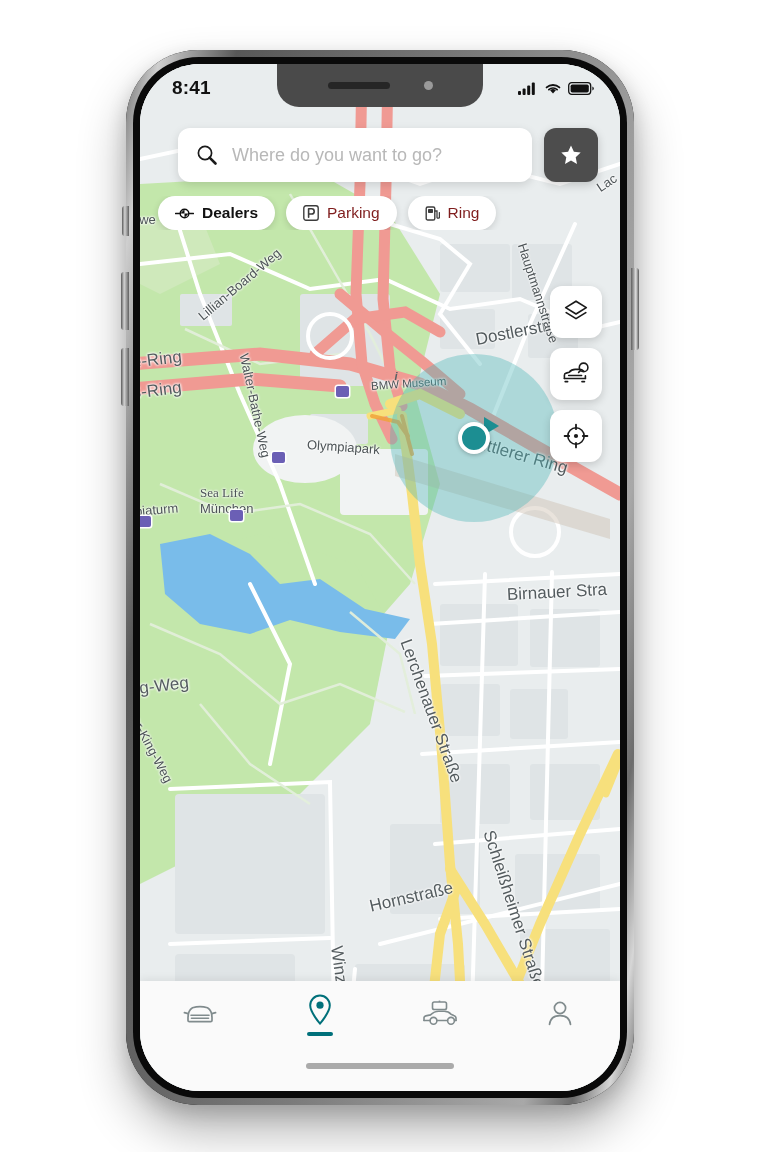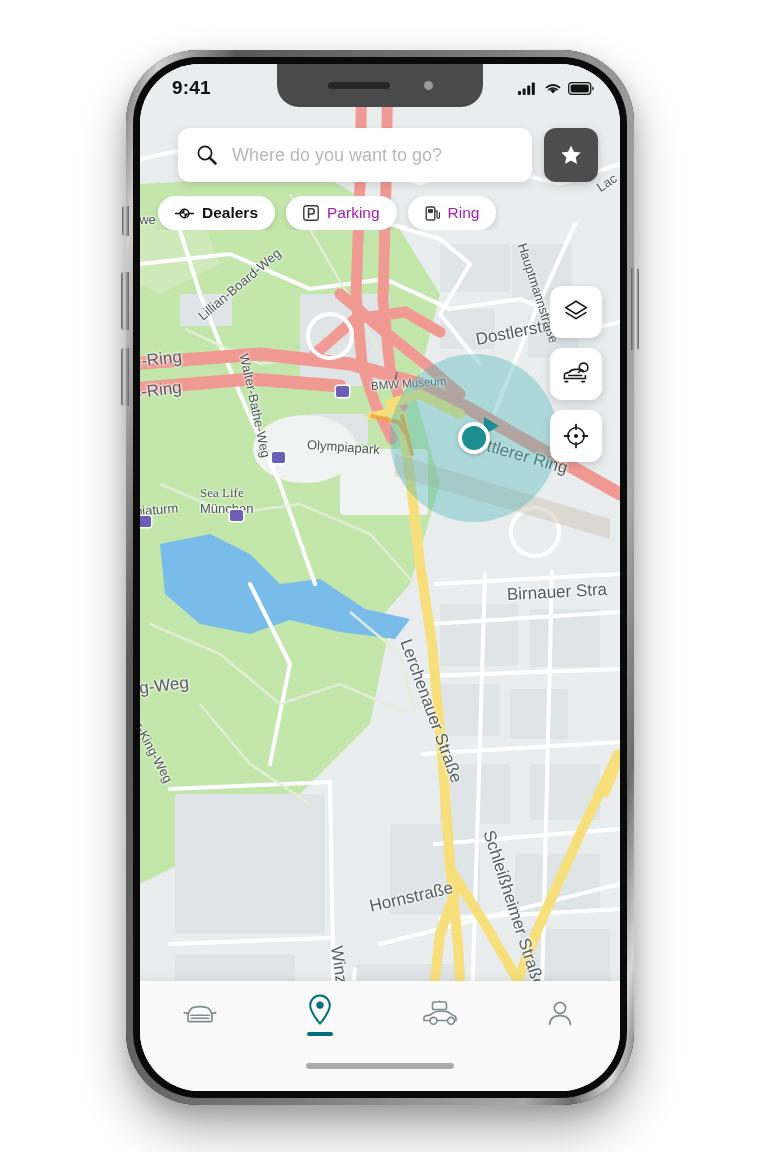--- a/index.html
+++ b/index.html
@@ -87,21 +87,21 @@
   
   .chiprow {
     position: absolute; top: 132px; left: 0; right: 0; z-index: 40;
     display: flex; align-items: center; gap: 11px; padding-left: 18px;
     overflow: hidden; white-space: nowrap;
   }
   .chip {
     flex: 0 0 auto; height: 34px; background: #fff; border-radius: 17px;
     display: flex; align-items: center; gap: 8px; padding: 0 17px;
     box-shadow: 0 2px 7px rgba(0,0,0,.14);
-    font-size: 15.5px; color: #a21caf;
+    font-size: 15.5px; color: #7f1d1d;
   }
   .chip.active { color: #111; font-weight: 700; }
   .chip-ico { display: flex; align-items: center; }
 
   
   .mapctrls {
     position: absolute; right: 18px; top: 222px; z-index: 40;
     display: flex; flex-direction: column; gap: 10px;
   }
   .mapctrl {
@@ -332,21 +332,21 @@
             <rect x="12" y="40" width="38" height="10" rx="3" fill="#1c1c1c"></rect>
             <path d="M12,52 L50,52 L50,72 Q50,82 31,83 Q12,82 12,72 Z" fill="#8c8f90"></path>
             <rect x="18" y="55" width="26" height="16" rx="4" fill="#777b7c"></rect>
             <circle cx="31" cy="77" r="1.6" fill="#3a3a3a"></circle>
           </g>
         </svg>
       </div>
     </div>
 
     <div class="statusbar">
-      <div class="status-time">9:41</div>
+      <div class="status-time">8:41</div>
       <div class="status-right">
         <svg width="20" height="14" viewBox="0 0 20 14">
           <rect x="0" y="10" width="3" height="4" rx="1" fill="#111"></rect>
           <rect x="4.6" y="7.5" width="3" height="6.5" rx="1" fill="#111"></rect>
           <rect x="9.2" y="4.5" width="3" height="9.5" rx="1" fill="#111"></rect>
           <rect x="13.8" y="1.5" width="3" height="12.5" rx="1" fill="#111"></rect>
         </svg>
         <svg width="18" height="14" viewBox="0 0 18 14">
           <path d="M9 12.6 L6.1 9.2 A4.6 4.6 0 0 1 11.9 9.2 Z" fill="#111"></path>
           <path d="M2.6 6.4 A9.6 9.6 0 0 1 15.4 6.4" stroke="#111" stroke-width="1.9" fill="none" stroke-linecap="round"></path>

